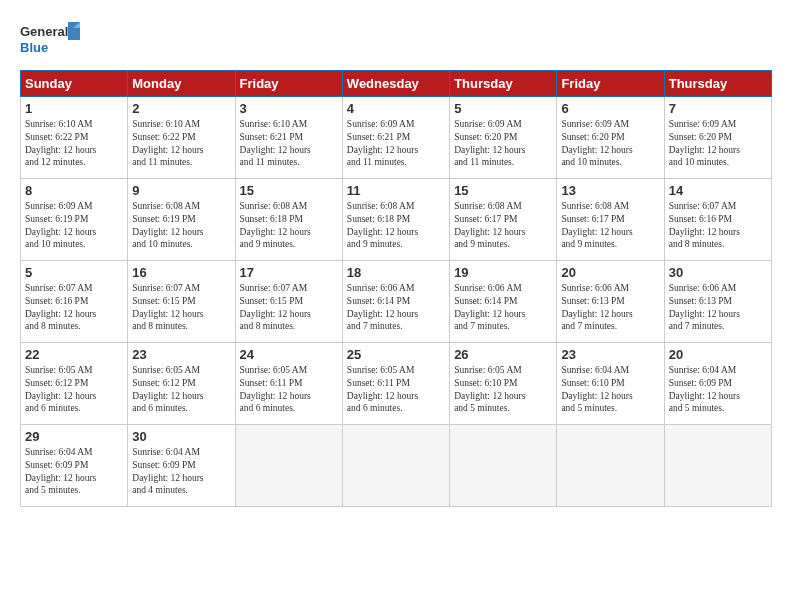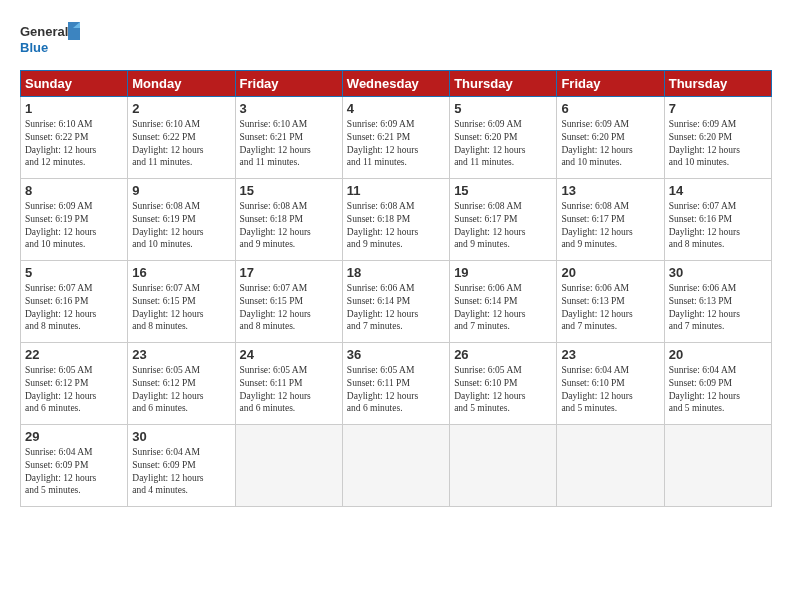--- a/index.html
+++ b/index.html
@@ -277,21 +277,21 @@
 and 6 minutes.</div>
           </td>
           <td>
             <span class="day-num">24</span>
             <div class="day-info" style="white-space: pre-line;">Sunrise: 6:05 AM
 Sunset: 6:11 PM
 Daylight: 12 hours
 and 6 minutes.</div>
           </td>
           <td>
-            <span class="day-num">36</span>
+            <span class="day-num">25</span>
             <div class="day-info" style="white-space: pre-line;">Sunrise: 6:05 AM
 Sunset: 6:11 PM
 Daylight: 12 hours
 and 6 minutes.</div>
           </td>
           <td>
             <span class="day-num">26</span>
             <div class="day-info" style="white-space: pre-line;">Sunrise: 6:05 AM
 Sunset: 6:10 PM
 Daylight: 12 hours

